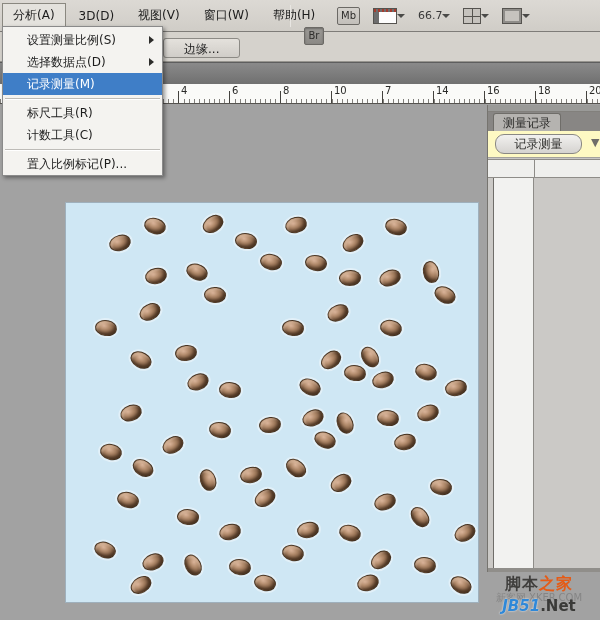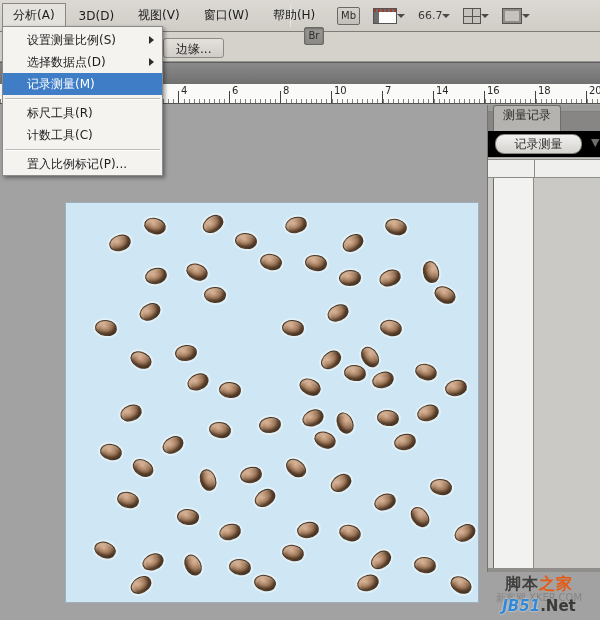--- a/index.html
+++ b/index.html
@@ -32,21 +32,21 @@
           linear-gradient(#c6c3be,#c6c3be) , #b5b2ad; position:relative; }
   .icon-grid::before { content:""; position:absolute; inset:0;
           background:linear-gradient(to right,transparent 8px,#55534f 8px 9px,transparent 9px),
                      linear-gradient(to bottom,transparent 7px,#55534f 7px 8px,transparent 8px); }
   .icon-screen { width:20px; height:16px; border:1px solid #55534f; background:#c6c3be;
           box-shadow:inset 0 0 0 2px #8f8d89; }
 
   
   .optionsbar { position:absolute; left:0; top:32px; width:600px; height:30px;
                 background:#d5d2cc; border-bottom:1px solid #97958f; }
-  .edge-btn { position:absolute; left:163px; top:6px; height:20px; padding:2px 12px;
+  .edge-btn { position:absolute; left:163px; top:6px; height:20px; padding:2px 20px;
               background:linear-gradient(#e4e1dc,#d0cdc8); border:1px solid #8c8a85; border-radius:3px; }
 
   
   .title-band { position:absolute; left:0; top:62px; width:600px; height:22px;
                 background:linear-gradient(#8a8a8a,#707070); border-top:1px solid #5e5e5e; }
 
   
   .ruler { position:absolute; left:0; top:84px; width:600px; height:20px; background:#fafaf8;
            border-bottom:1px solid #55534f;
            background-image:
@@ -79,24 +79,24 @@
   .ditem.hl { background:#3f7ec7; color:#ffffff; }
   .subarr { position:absolute; right:8px; top:7px; width:0; height:0;
             border-top:4px solid transparent; border-bottom:4px solid transparent; border-left:5px solid #2c2c2a; }
   .msep { height:1px; background:#bdbbb7; margin:3px 2px; box-shadow:0 1px 0 #ffffff; }
 
   
   .panel { position:absolute; left:487px; top:105px; width:113px; height:467px;
            background:#c8c6c3; border-left:1px solid #76746f; overflow:hidden; }
   .panel-topstrip { height:7px; background:#9a9a98; border-bottom:1px solid #82807c; }
   .panel-tabrow { height:19px; background:#888684; position:relative; }
-  .panel-tab { position:absolute; left:5px; bottom:0; height:26px; line-height:18px; padding:0 9px;
+  .panel-tab { position:absolute; left:5px; bottom:0; height:18px; line-height:18px; padding:0 9px;
                background:#b5b3b0; color:#2c2c2a; border:1px solid #6f6d69; border-bottom:none;
                border-radius:3px 3px 0 0; font-size:12px; }
-  .panel-toolbar { height:27px; background:#000000; position:relative; border-bottom:1px solid #a4a29e; }
+  .panel-toolbar { height:27px; background:#fef9c3; position:relative; border-bottom:1px solid #a4a29e; }
   .record-btn { position:absolute; left:7px; top:3px; width:87px; height:20px;
                 background:linear-gradient(#f2f1ef,#d5d3d0); border:1px solid #8a8884;
                 border-radius:9px; font-size:12px; color:#2a2a28; text-align:center; line-height:18px; }
   .filter-icon { position:absolute; right:-3px; top:5px; width:12px; height:14px; color:#6f6d69; font-size:11px; }
   .panel-table { position:absolute; left:0; top:54px; right:0; bottom:4px; background:#cbc9c6; }
   .tbl-header { height:19px; background:#efefed; border-bottom:1px solid #8e8c88;
                 border-top:1px solid #8e8c88; position:relative; }
   .tbl-col-line { position:absolute; left:46px; top:0; bottom:0; width:1px; background:#8e8c88; }
   .tbl-body { position:absolute; left:0; top:19px; right:0; bottom:0; }
   .tbl-firstcol { position:absolute; left:5px; top:0; bottom:0; width:41px; background:#f2f2f0;

